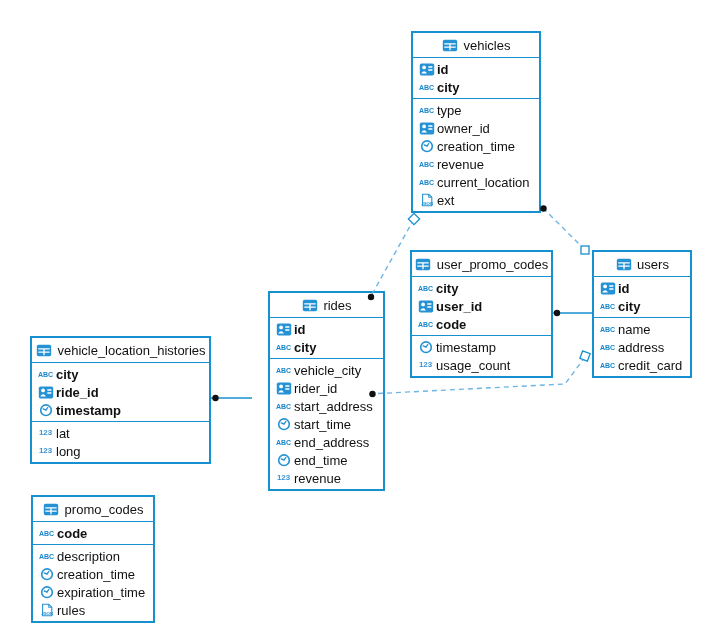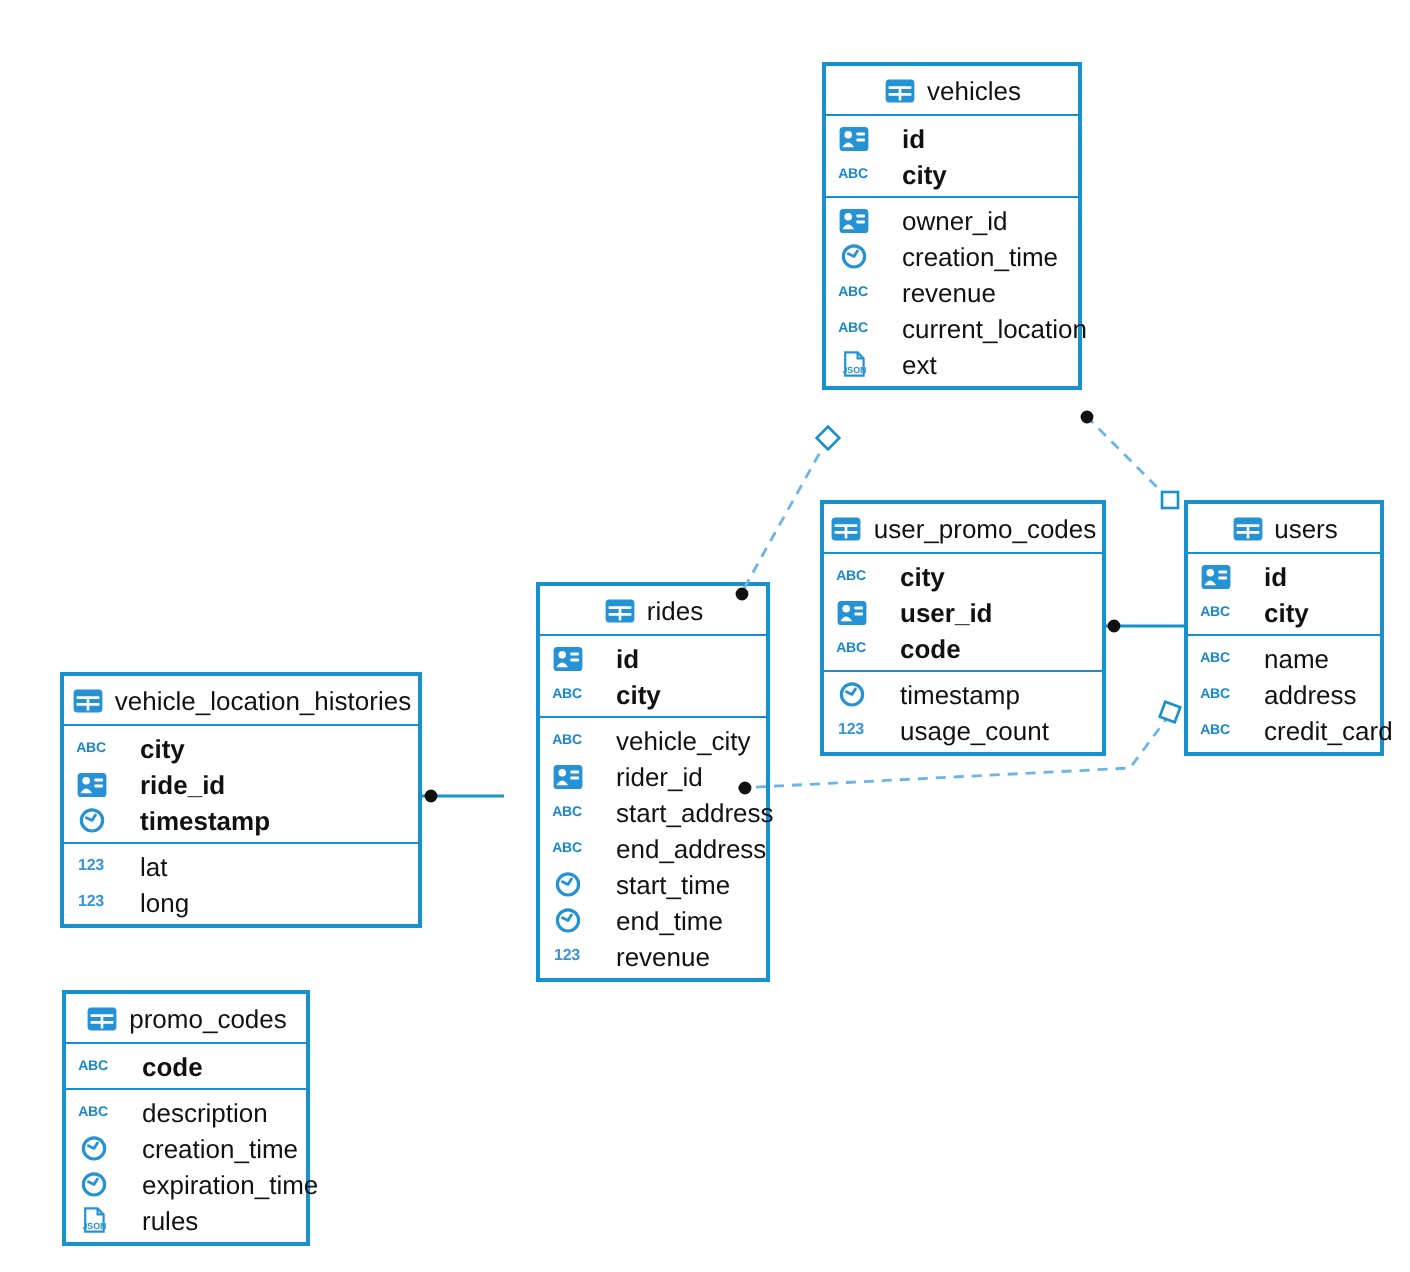--- a/index.html
+++ b/index.html
@@ -4,21 +4,21 @@
 <style>
   html,body{margin:0;padding:0;background:#fff;}
   #canvas{position:relative;width:705px;height:636px;background:#fff;overflow:hidden;
           font-family:"Liberation Sans",sans-serif;}
   .erd-table{position:absolute;background:#fff;border:2px solid #1790d0;box-sizing:border-box;z-index:1;}
   .erd-header{display:flex;align-items:center;justify-content:center;gap:5px;height:24px;
               border-bottom:1px solid #1790d0;font-size:13px;color:#111;white-space:nowrap;padding:0 3px;}
   .tname{color:#111;}
   .erd-sec{padding:2px 0;}
   .erd-sep{border-top:1px solid #1790d0;}
-  .erd-row{display:flex;align-items:center;gap:16px;height:18px;padding:0 2px 0 5px;
+  .erd-row{display:flex;align-items:center;gap:2px;height:18px;padding:0 2px 0 5px;
            font-size:13px;color:#111;white-space:nowrap;}
   .erd-row.key{font-weight:bold;}
   .ic{width:17px;display:inline-flex;justify-content:center;align-items:center;flex:none;}
   .txt-icon{font-size:7px;font-weight:800;color:#1887cc;letter-spacing:-0.1px;line-height:1;}
   .txt-icon.num{font-size:8px;font-weight:700;color:#3a94d8;}
   svg.overlay{position:absolute;left:0;top:0;z-index:2;pointer-events:none;}
 </style>
 </head>
 <body>
 
@@ -50,20 +50,26 @@
           <span class="ic">
             <span class="txt-icon">ABC</span>
           </span>
           <span class="lbl">city</span>
         </div>
       </div>
       <div class="erd-sep"></div>
       <div class="erd-sec">
         <div class="erd-row">
           <span class="ic">
+            <span class="txt-icon">ABC</span>
+          </span>
+          <span class="lbl">type</span>
+        </div>
+        <div class="erd-row">
+          <span class="ic">
             <svg width="16" height="13" viewBox="0 0 16 13">
               <rect x="0.8" y="0.5" width="14.4" height="12" rx="1.8" fill="#2492d4"></rect>
               <circle cx="5.1" cy="4.4" r="1.9" fill="#fff"></circle>
               <path d="M2.2 10.6 q2.9 -4.6 5.8 0 z" fill="#fff"></path>
               <rect x="9.2" y="3.2" width="4.3" height="1.5" rx="0.4" fill="#fff"></rect>
               <rect x="9.2" y="6.2" width="4.3" height="1.5" rx="0.4" fill="#fff"></rect>
             </svg>
           </span>
           <span class="lbl">owner_id</span>
         </div>
@@ -258,32 +264,32 @@
           <span class="lbl">rider_id</span>
         </div>
         <div class="erd-row">
           <span class="ic">
             <span class="txt-icon">ABC</span>
           </span>
           <span class="lbl">start_address</span>
         </div>
         <div class="erd-row">
           <span class="ic">
+            <svg width="14" height="14" viewBox="0 0 14 14">
+              <circle cx="7" cy="7.2" r="5.3" fill="#fff" stroke="#2492d4" stroke-width="1.6"></circle>
+              <path d="M7 7.2 L8.7 4.5 M7 7.2 L4.2 5.9" stroke="#2492d4" stroke-width="1.4" stroke-linecap="round" fill="none"></path>
+            </svg>
+          </span>
+          <span class="lbl">start_time</span>
+        </div>
+        <div class="erd-row">
+          <span class="ic">
             <span class="txt-icon">ABC</span>
           </span>
           <span class="lbl">end_address</span>
-        </div>
-        <div class="erd-row">
-          <span class="ic">
-            <svg width="14" height="14" viewBox="0 0 14 14">
-              <circle cx="7" cy="7.2" r="5.3" fill="#fff" stroke="#2492d4" stroke-width="1.6"></circle>
-              <path d="M7 7.2 L8.7 4.5 M7 7.2 L4.2 5.9" stroke="#2492d4" stroke-width="1.4" stroke-linecap="round" fill="none"></path>
-            </svg>
-          </span>
-          <span class="lbl">start_time</span>
         </div>
         <div class="erd-row">
           <span class="ic">
             <svg width="14" height="14" viewBox="0 0 14 14">
               <circle cx="7" cy="7.2" r="5.3" fill="#fff" stroke="#2492d4" stroke-width="1.6"></circle>
               <path d="M7 7.2 L8.7 4.5 M7 7.2 L4.2 5.9" stroke="#2492d4" stroke-width="1.4" stroke-linecap="round" fill="none"></path>
             </svg>
           </span>
           <span class="lbl">end_time</span>
         </div>

